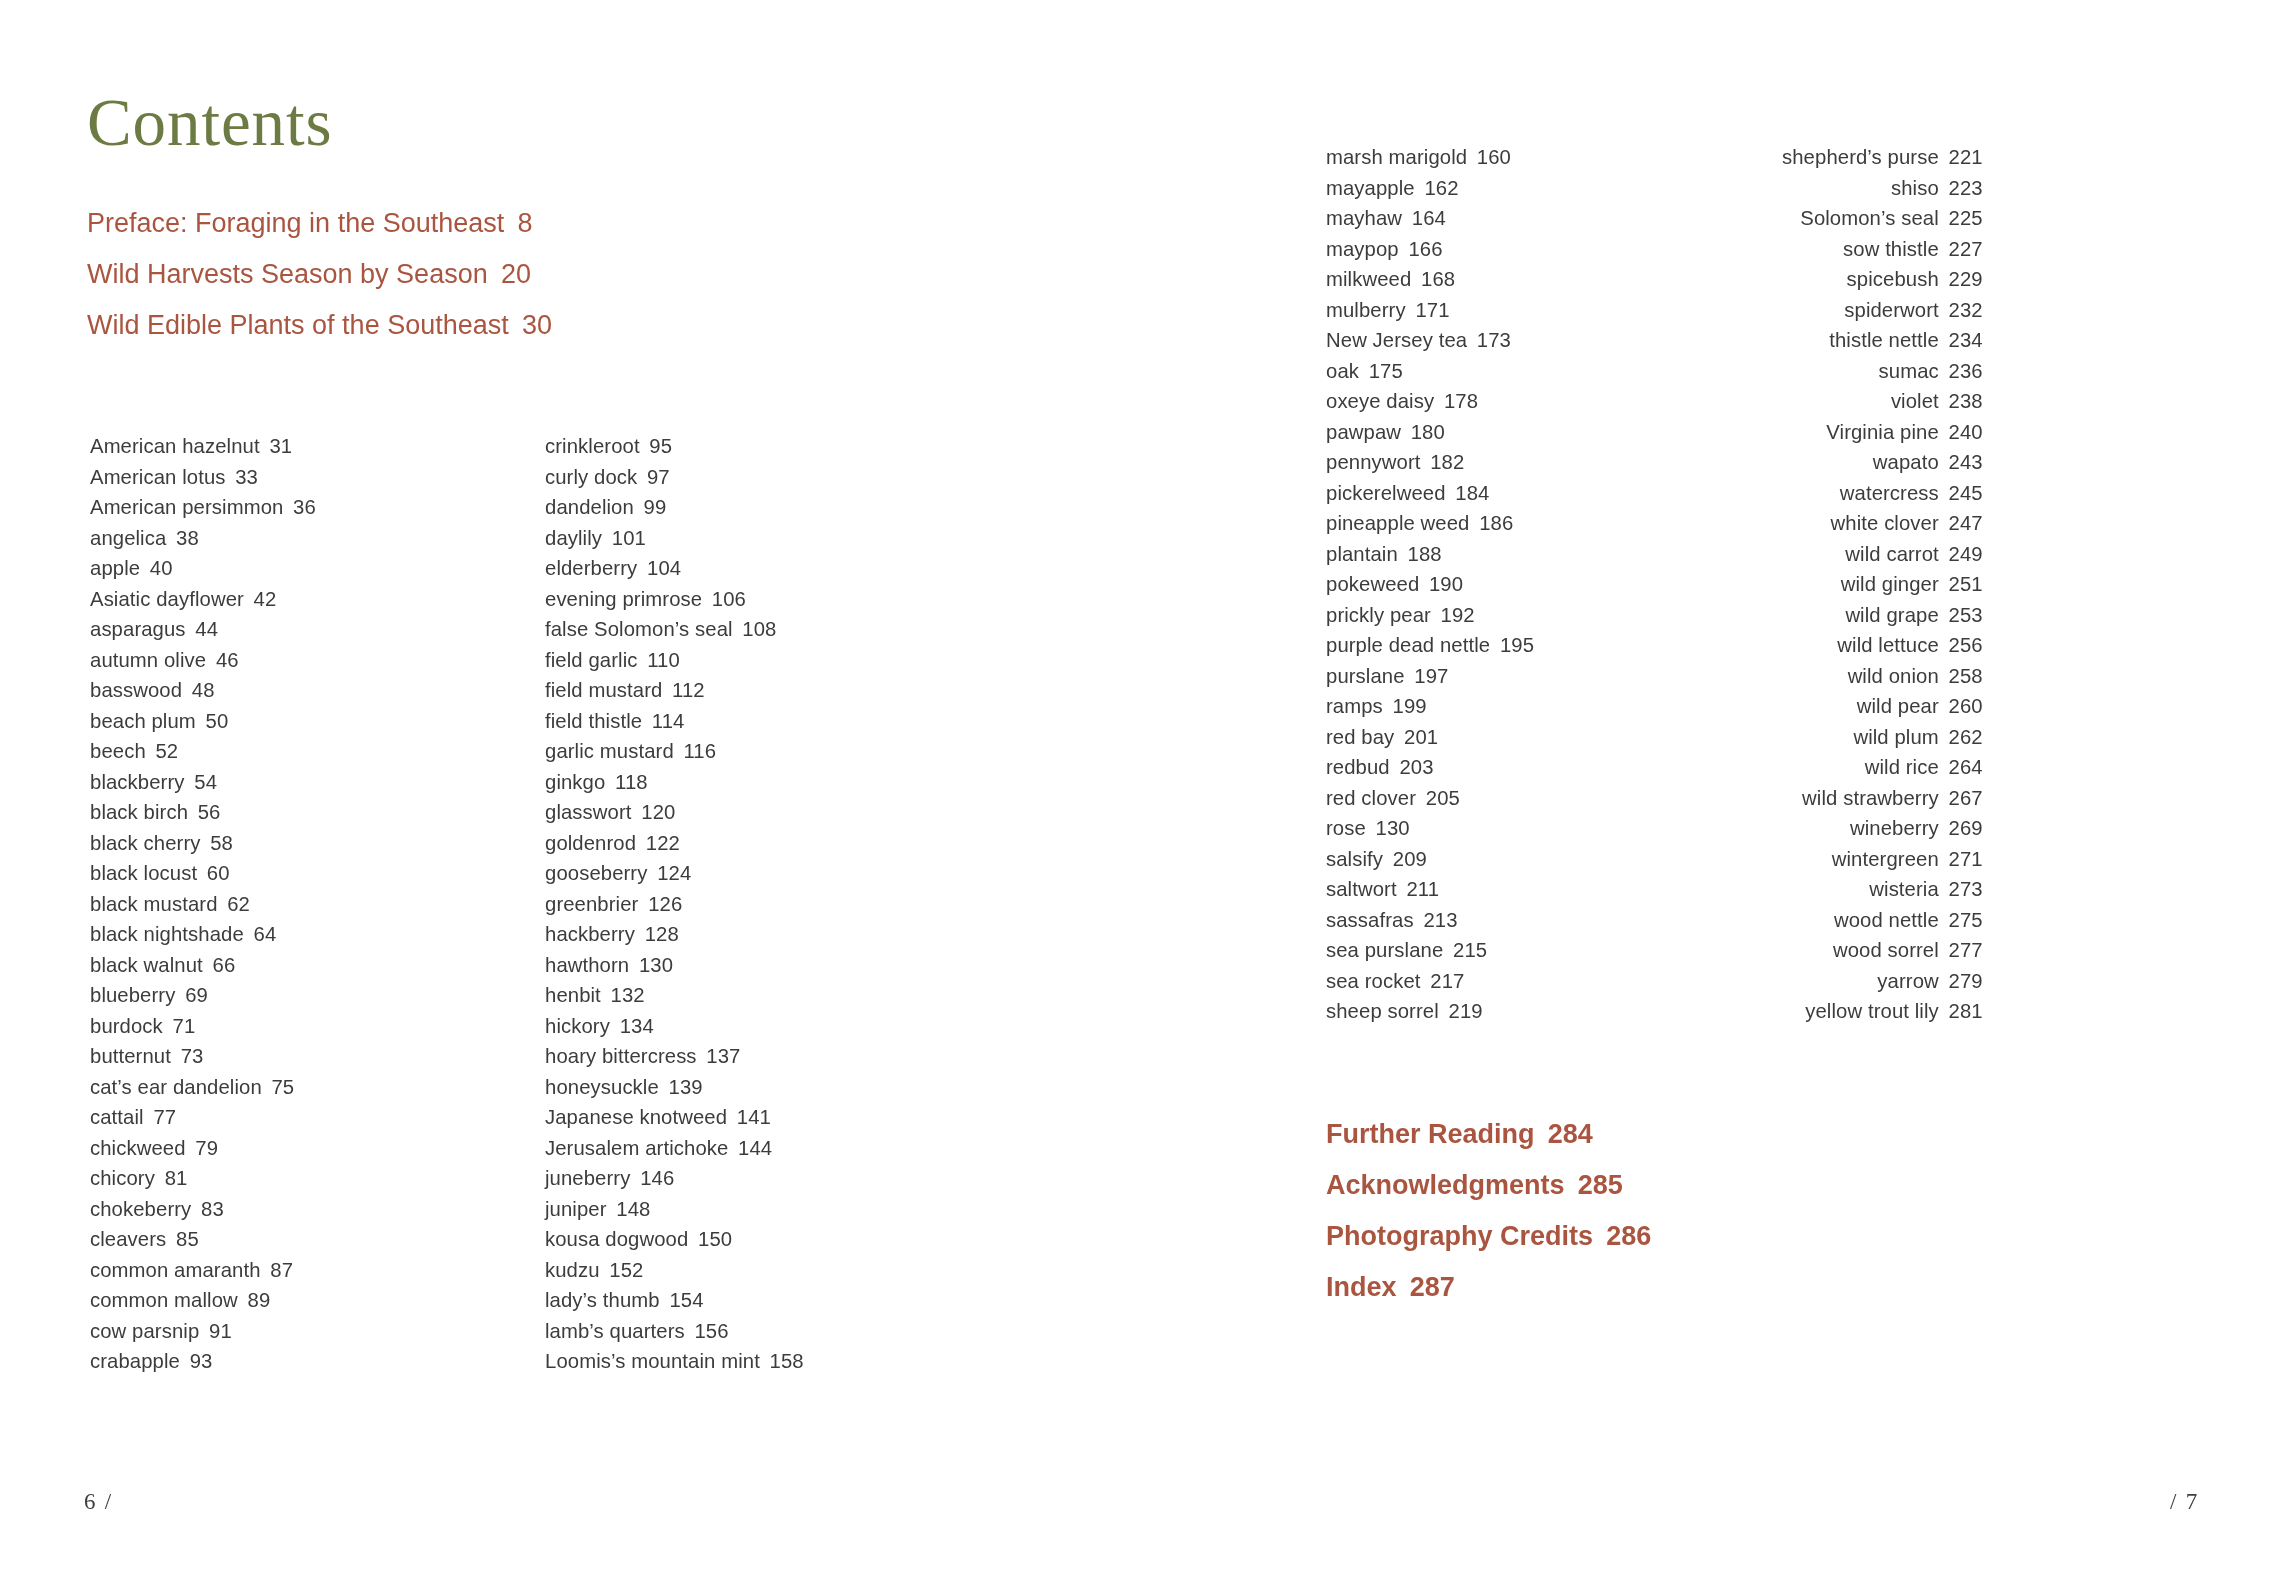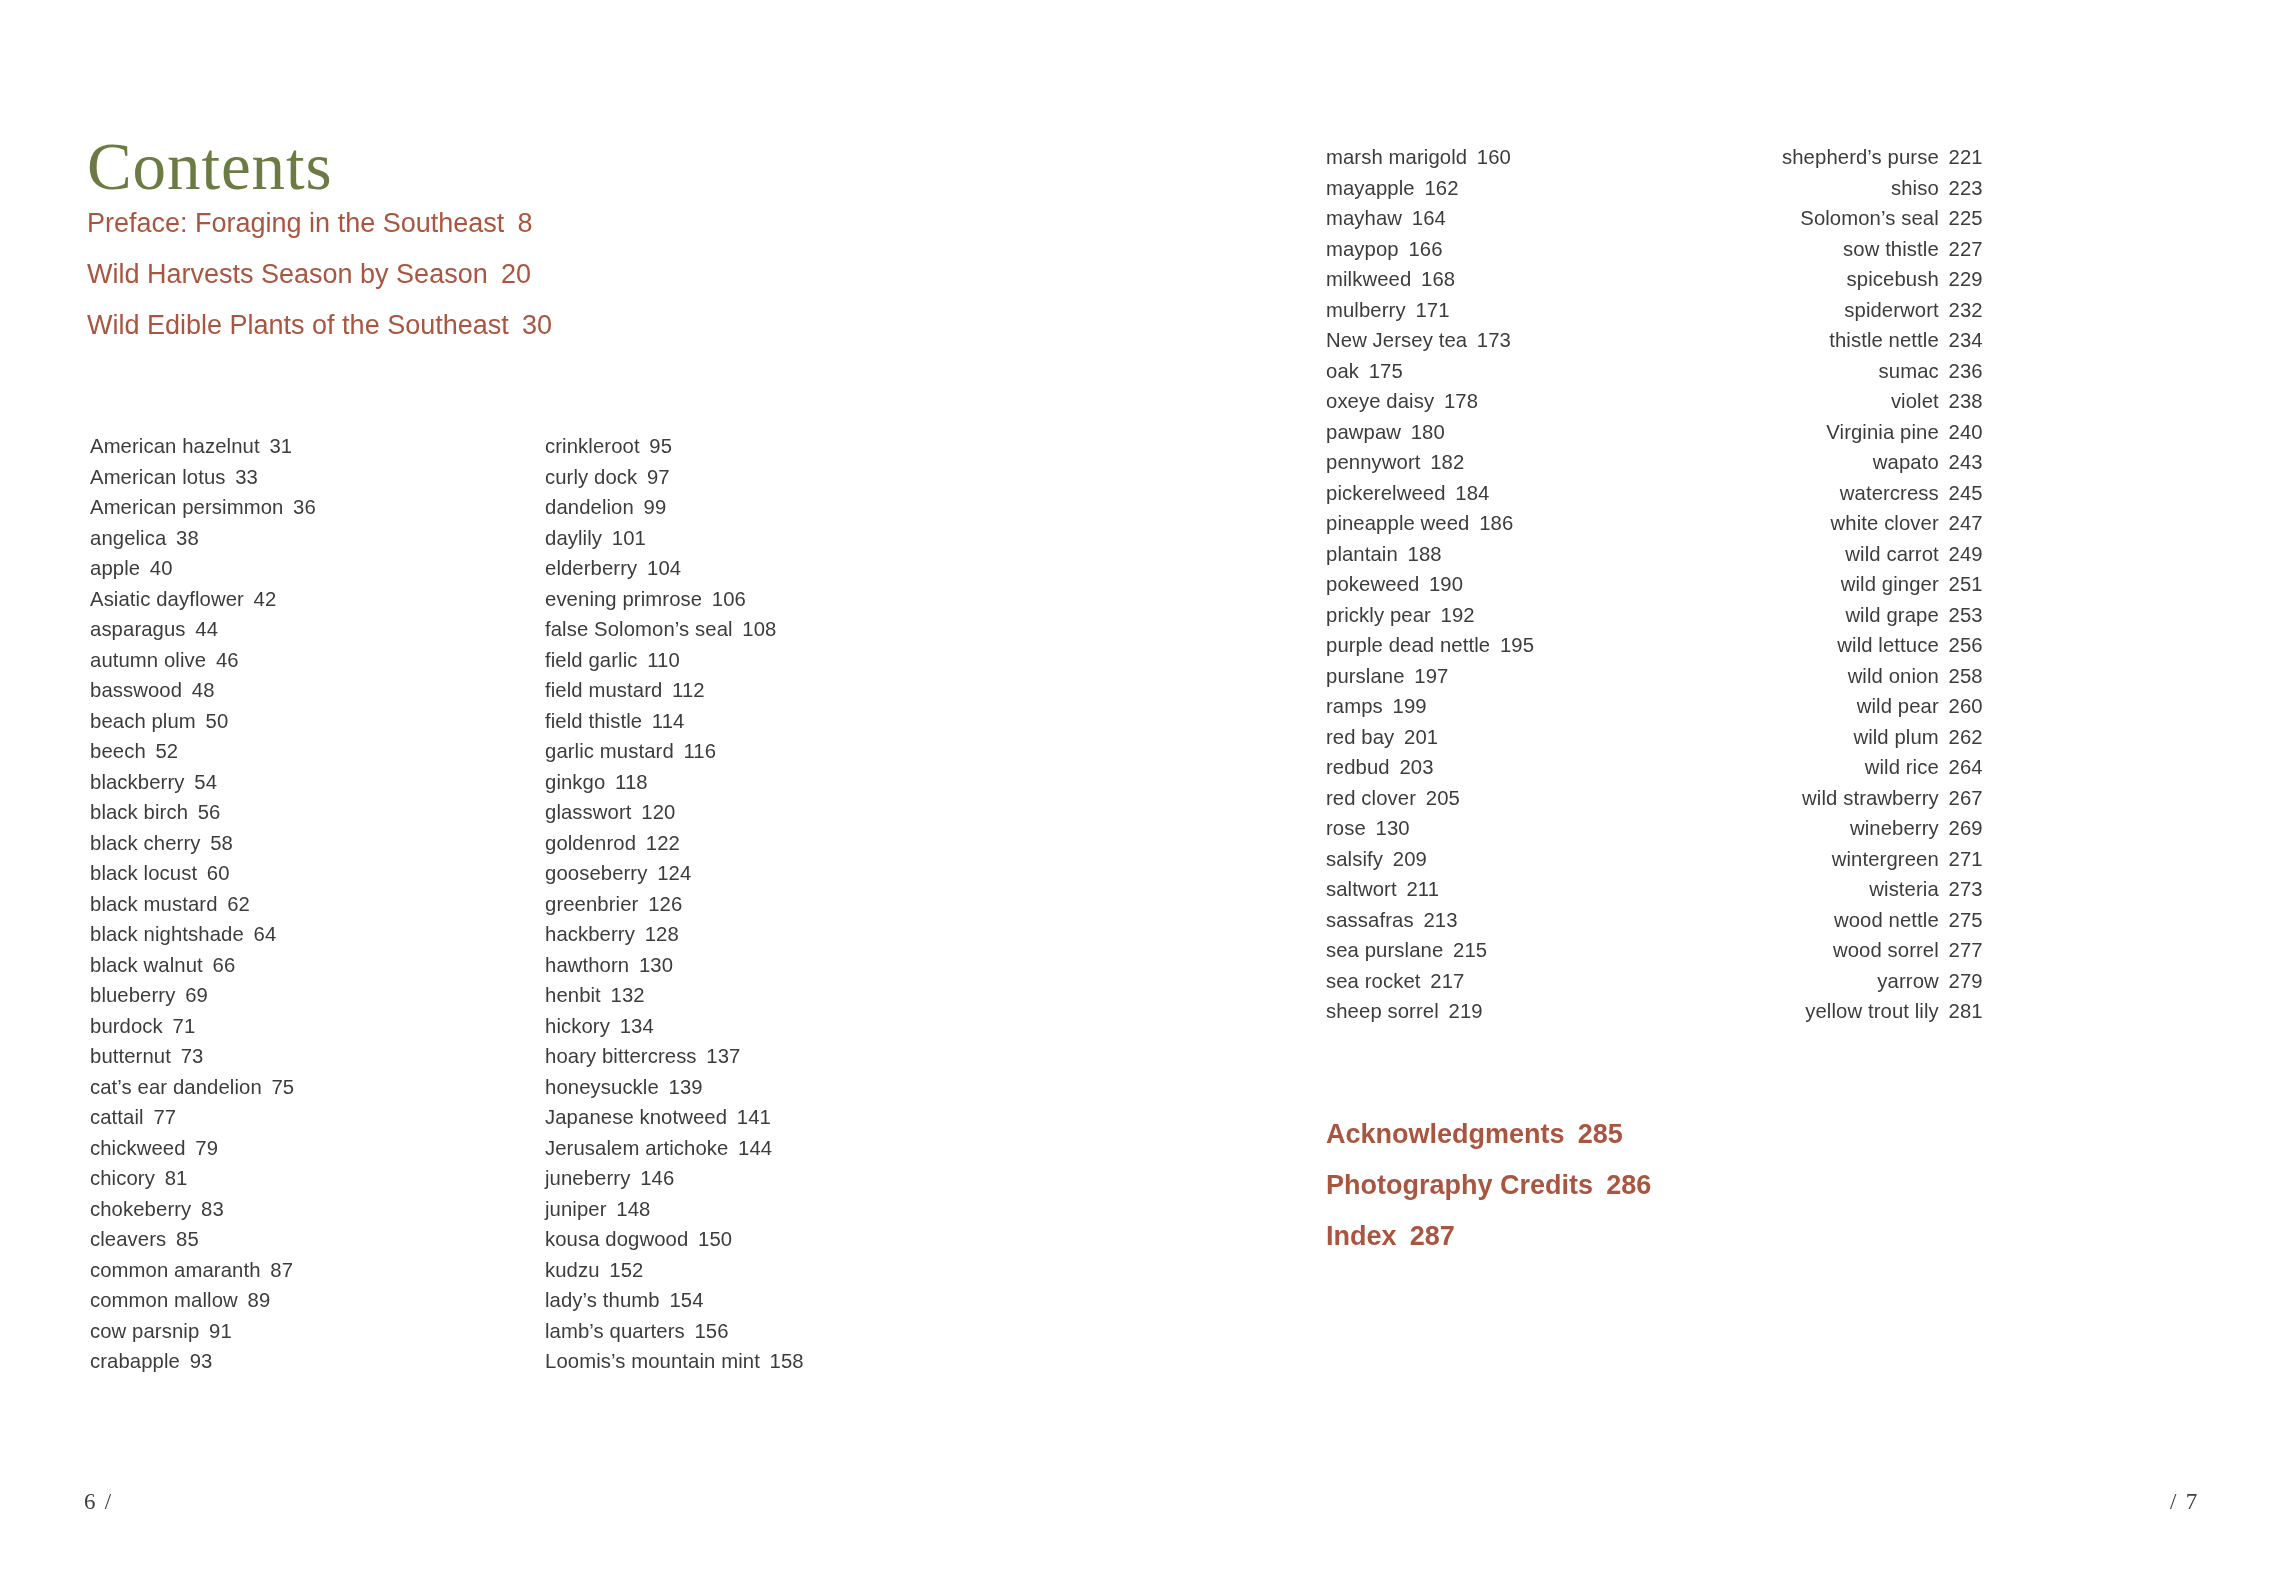--- a/index.html
+++ b/index.html
@@ -17,21 +17,20 @@
   }
   .sheet{position:absolute;inset:0;background:var(--paper);}
 
   .page-title{
     position:absolute;left:87px;top:90px;
     font-family:"Liberation Serif","DejaVu Serif",serif;
     font-weight:normal;
     font-size:67px;line-height:64px;
     color:var(--green);
     letter-spacing:0.9px;
-    margin-top:44px;
   }
 
   .fm-list{
     position:absolute;left:87px;top:198px;
     font-size:27px;font-weight:normal;color:var(--red);
   }
   .bm-list{
     position:absolute;left:1326px;top:1109px;
     font-size:27px;font-weight:bold;color:var(--red);
   }
@@ -570,20 +569,23 @@
         <span class="plant-name">yarrow</span><span class="plant-page">279</span>
       </div>
 
       <div class="plant-row">
         <span class="plant-name">yellow trout lily</span><span class="plant-page">281</span>
       </div>
     </div>
 
   <div class="bm-list">
 
+      <div class="fm-row">
+        <span class="fm-label">Further Reading</span><span class="fm-page">284</span>
+      </div>
 
       <div class="fm-row">
         <span class="fm-label">Acknowledgments</span><span class="fm-page">285</span>
       </div>
 
       <div class="fm-row">
         <span class="fm-label">Photography Credits</span><span class="fm-page">286</span>
       </div>
 
       <div class="fm-row">

